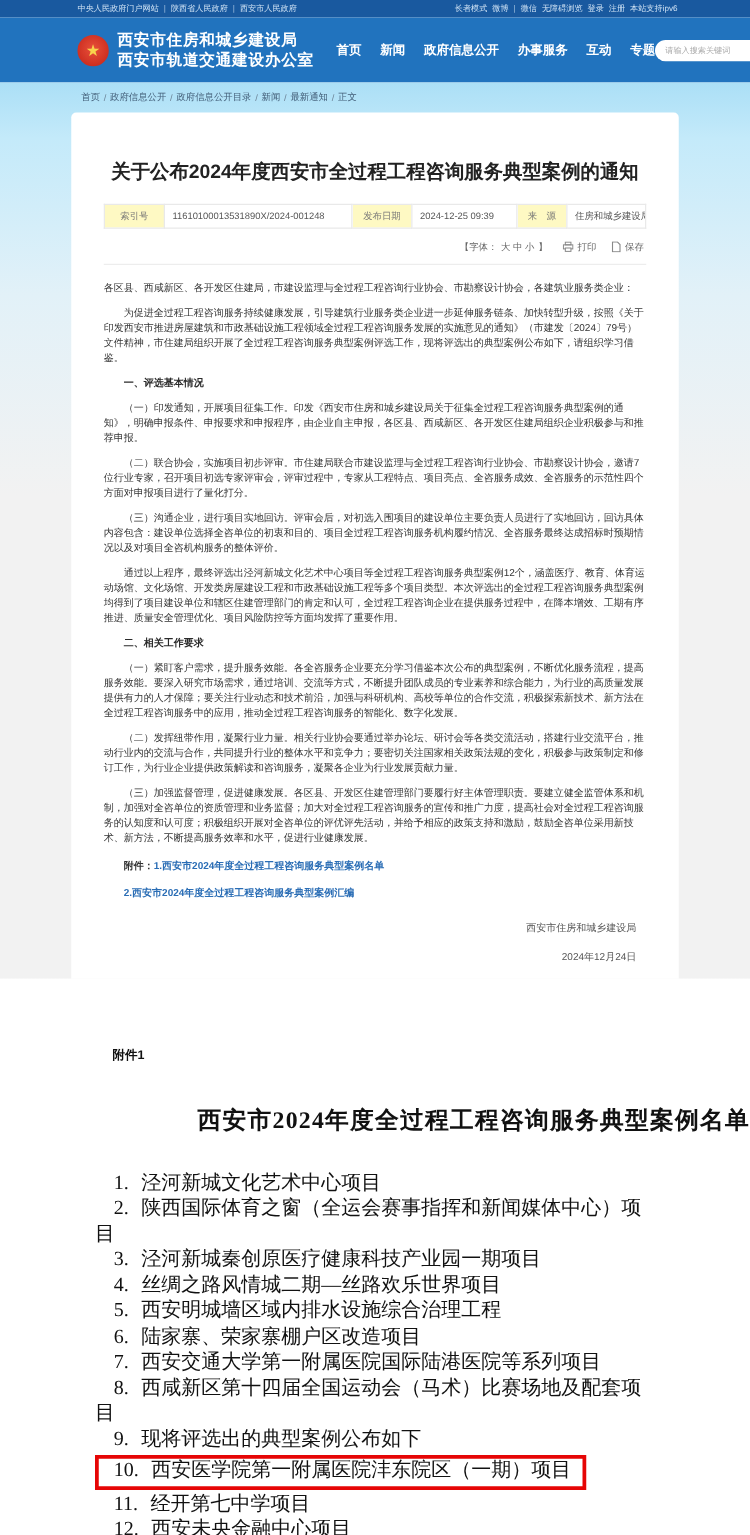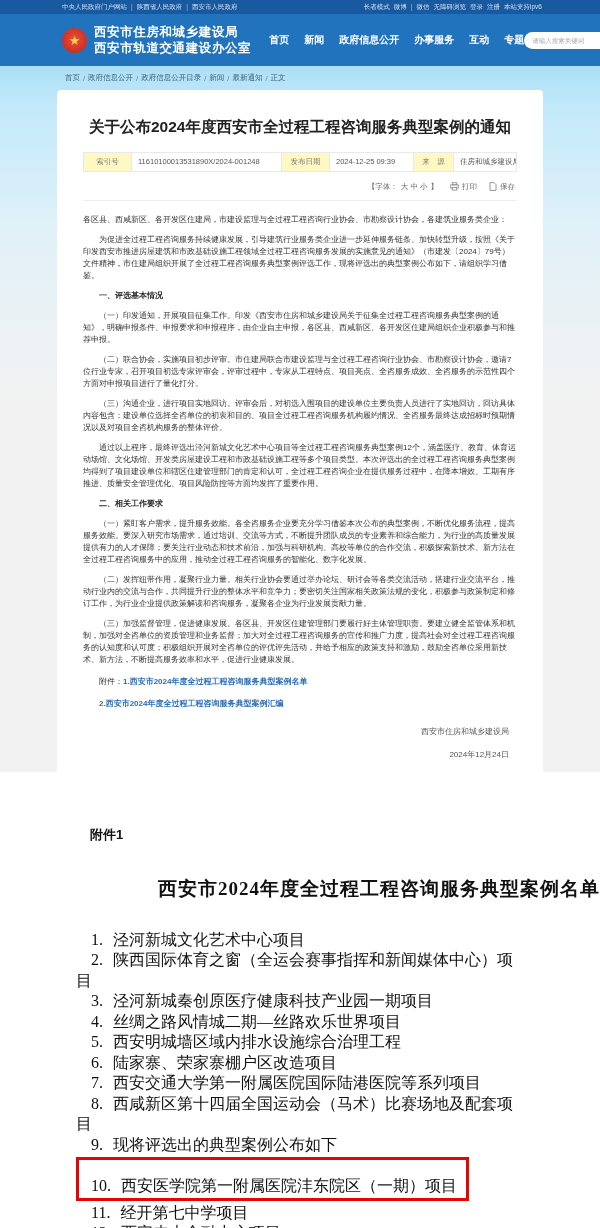--- a/index.html
+++ b/index.html
@@ -23,48 +23,48 @@
   .search input{border:0;outline:0;flex:1;min-width:0;font-size:6.5px;color:#333;background:transparent;font-family:"Liberation Sans",sans-serif}
   .search input::placeholder{color:#a9a9a9}
 
   
   .page-bg{background:linear-gradient(180deg,#abdff6 0px,#c4eafa 45px,#e2f1f8 170px,#f2f2f2 330px,#f2f2f2 100%)}
   .breadcrumb{height:24px;font-size:7.5px;color:#44607a;display:flex;align-items:center;padding-left:62px}
   .breadcrumb .seg{cursor:pointer;margin:0 3px;white-space:nowrap}
   .breadcrumb .seg.current{cursor:default}
   .breadcrumb .bsep{color:#6d8598}
 
-  .card{width:486px;margin:0 auto;background:#fff;border-radius:4px 4px 0 0;padding:24px 26px 12px;min-height:588px}
+  .card{width:486px;margin:0 auto;background:#fff;border-radius:4px 4px 0 0;padding:35px 26px 12px;min-height:588px}
   .card-title{font-size:15.5px;font-weight:bold;text-align:center;color:#222;margin:2px 6px 14px;line-height:1.4}
   table.meta{width:100%;border-collapse:collapse;font-size:7.5px;color:#555;table-layout:fixed}
   .meta td{border:1px solid #e9e9e9;padding:4px 6px;overflow:hidden;white-space:nowrap}
   .meta .lbl{background:#fef9c3;color:#777;text-align:center}
   .toolbar{display:flex;justify-content:flex-end;align-items:flex-end;gap:12px;font-size:7.5px;color:#666;margin:10px 2px 8px}
   .fontsize{display:flex;align-items:center;gap:3px}
   .fontsize .fs-opt{cursor:pointer}
   .tool-btn{display:flex;align-items:center;gap:3px;cursor:pointer}
   .bodytext{border-top:1px solid #ededed;padding-top:13px;font-size:8px;color:#333;line-height:12px}
   .para{margin-bottom:8px}
   .para.indent{text-indent:2em}
   .para.heading{font-weight:bold;text-indent:2em;color:#2a2a2a}
   .att-block{margin-top:10px;font-size:8px;line-height:12px}
   .att-line{text-indent:2em;margin-bottom:10px}
-  .att-prefix{color:#333;font-weight:normal}
+  .att-prefix{color:#333;font-weight:bold}
   .att-link{color:#2a6db5;font-weight:bold;cursor:pointer}
   .sign{text-align:right;font-size:8px;color:#555;margin-top:16px;padding-right:8px}
   .sign .date{margin-top:12px}
 
   
   .doc{background:#fff;padding:54px 0 90px}
-  .doc-label{font-size:13px;color:#111;margin-left:90px;font-weight:600}
+  .doc-label{font-size:10px;color:#111;margin-left:90px;font-weight:600}
   .doc-title{font-family:"Liberation Serif",serif;text-align:right;font-size:19px;font-weight:bold;color:#111;margin-top:32px;letter-spacing:1px}
   .doc-list{width:452px;margin:28px 0 0 76px;font-family:"Liberation Serif",serif;font-size:16px;line-height:20.5px;color:#111}
   .doc-item{text-indent:15px}
   .doc-item .n{margin-right:10px}
-  .doc-item.hl{border:3px solid #e60505;width:fit-content;max-width:100%;padding:16px 9px 1px 0;margin:2px 0;text-indent:12px}
+  .doc-item.hl{border:3px solid #e60505;width:fit-content;max-width:100%;padding:0 9px 1px 0;margin:2px 0;text-indent:12px}
 </style>
 </head>
 <body>
 
 <div class="topbar">
   <div id="topbar-left"><span class="tlink">中央人民政府门户网站</span><span class="sep">|</span><span class="tlink">陕西省人民政府</span><span class="sep">|</span><span class="tlink">西安市人民政府</span></div>
   <div id="topbar-right"><span class="tlink">长者模式</span><span class="tlink">微博</span><span class="sep">|</span><span class="tlink">微信</span><span class="tlink">无障碍浏览</span><span class="tlink">登录</span><span class="tlink">注册</span><span class="tlink">本站支持ipv6</span></div>
 </div>
 
 <div class="header">

